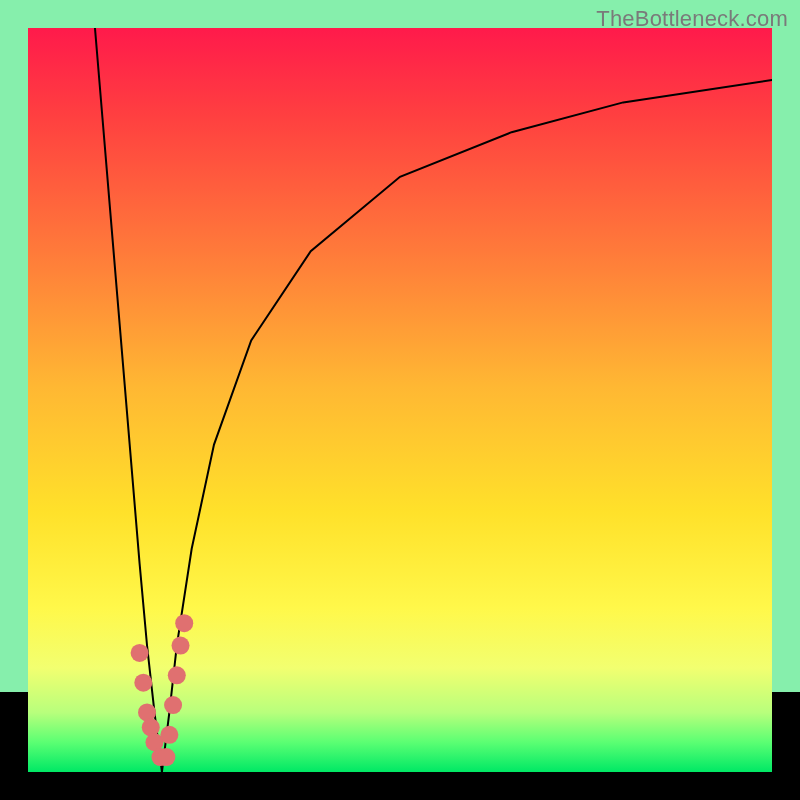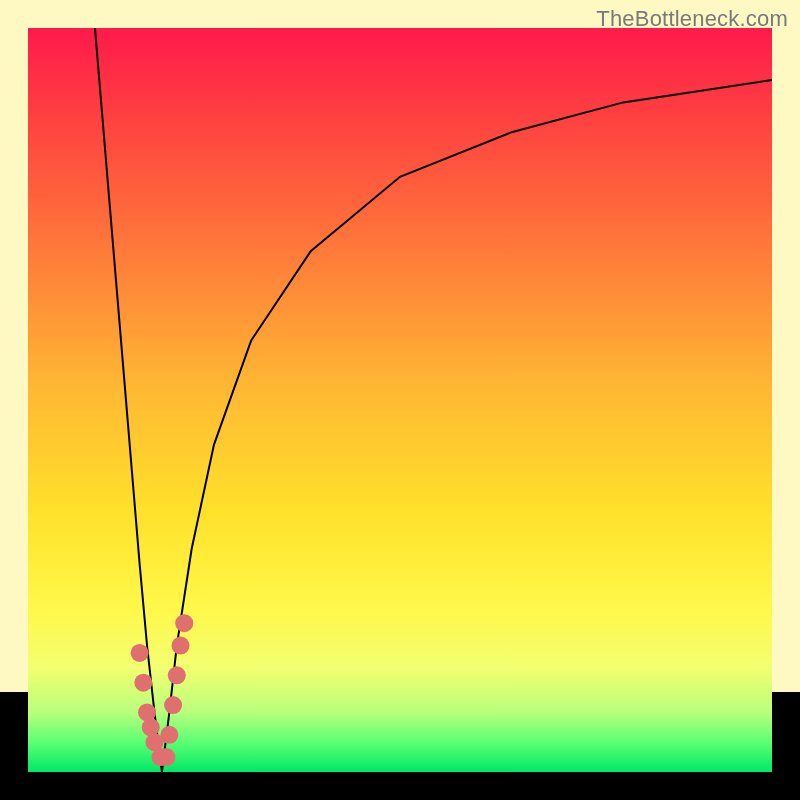--- a/index.html
+++ b/index.html
@@ -10,21 +10,21 @@
     background: #000;
     overflow: hidden;
     font-family: Arial, Helvetica, sans-serif;
   }
   .frame {
     position: absolute;
     top: 0;
     left: 0;
     width: 800px;
     height: 692px;
-    background: #fef9c3;
+    background: #86efac;
   }
   .plot {
     position: absolute;
     top: 28px;
     left: 28px;
     width: 744px;
     height: 744px;
     background: linear-gradient(to bottom,
       #ff1a4b 0%,
       #ff4040 12%,

